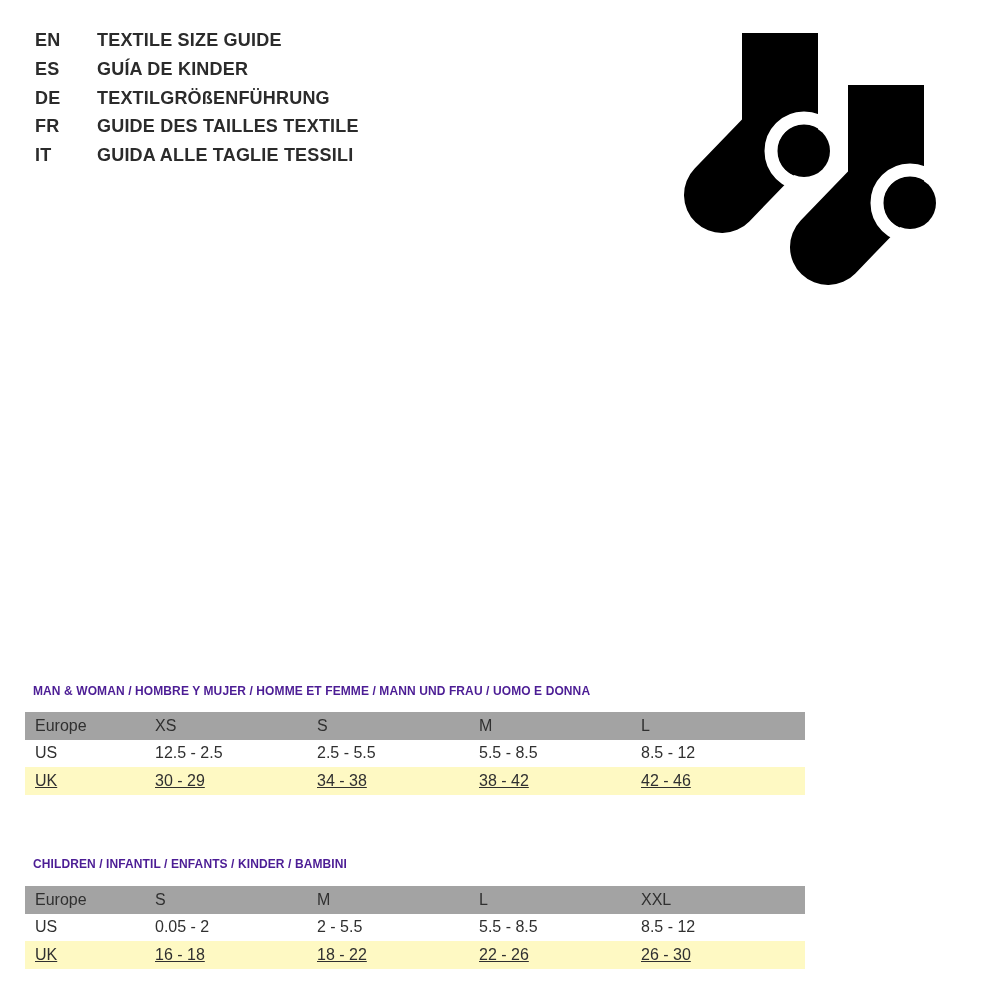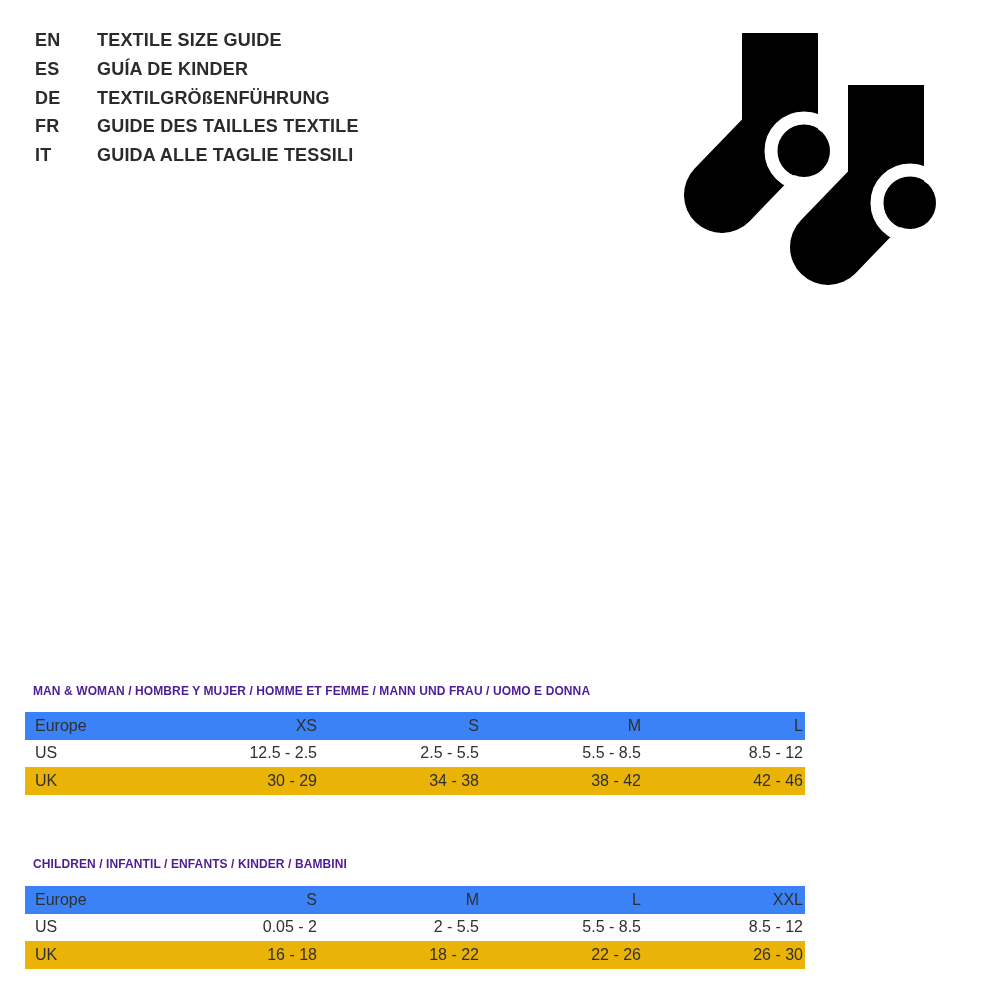--- a/index.html
+++ b/index.html
@@ -17,24 +17,24 @@
   
   .socks-icon{position:absolute;left:680px;top:25px;}
   
   .table-title{position:absolute;left:33px;font-size:12px;font-weight:bold;letter-spacing:0.1px;white-space:nowrap;color:#4c1d95;}
   .title-1{top:684px;}
   .title-2{top:857px;}
   .size-table{position:absolute;left:25px;width:780px;font-size:16px;color:#303030;}
   .table-1{top:712px;}
   .table-2{top:886px;}
   .st-row{display:flex;height:27.5px;align-items:center;}
-  .st-row.header{background:#3b82f6;}
-  .st-row.stripe{background:#eab308;}
+  .st-row.header{background:#a3a3a3;}
+  .st-row.stripe{background:#fef9c3;text-decoration:underline;}
   .cell0{width:120px;padding-left:10px;text-align:left;white-space:nowrap;}
-  .cellv{width:162px;text-align:right;white-space:nowrap;}
+  .cellv{width:162px;text-align:left;white-space:nowrap;}
 </style>
 </head>
 <body>
 
 <div class="canvas">
 
   <div class="lang-list">
     <div class="lang-row">
       <span class="lang-code">EN</span>
       <span class="lang-label">TEXTILE SIZE GUIDE</span>

